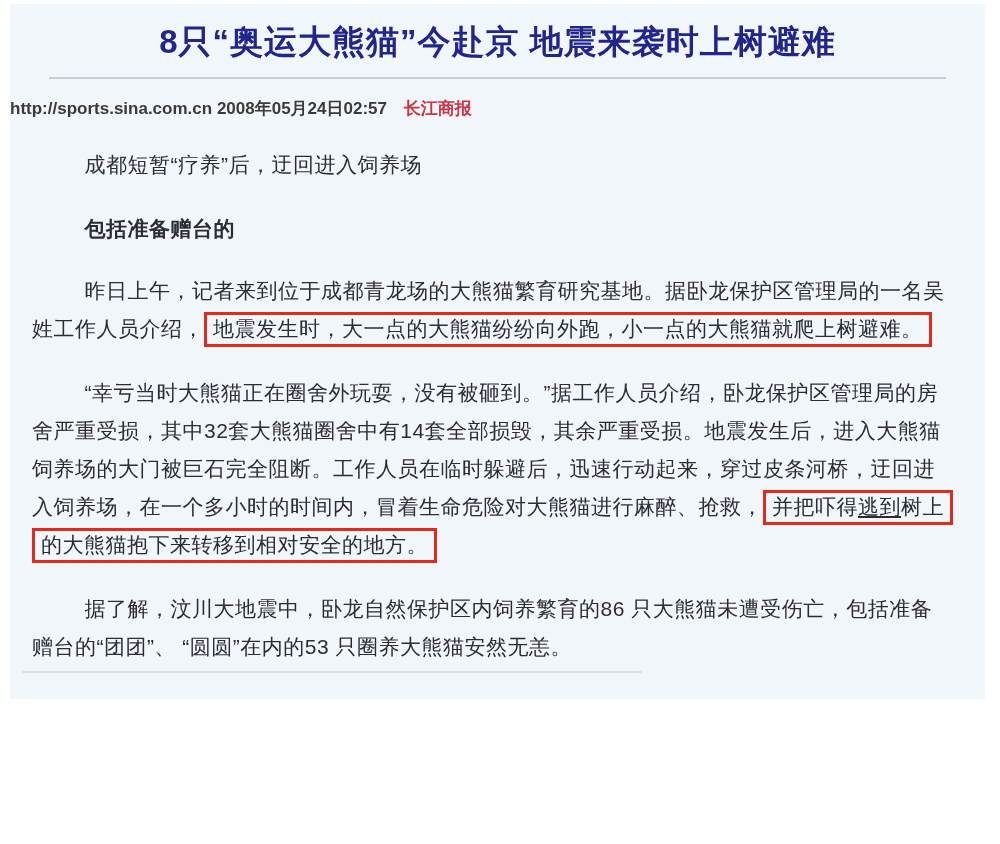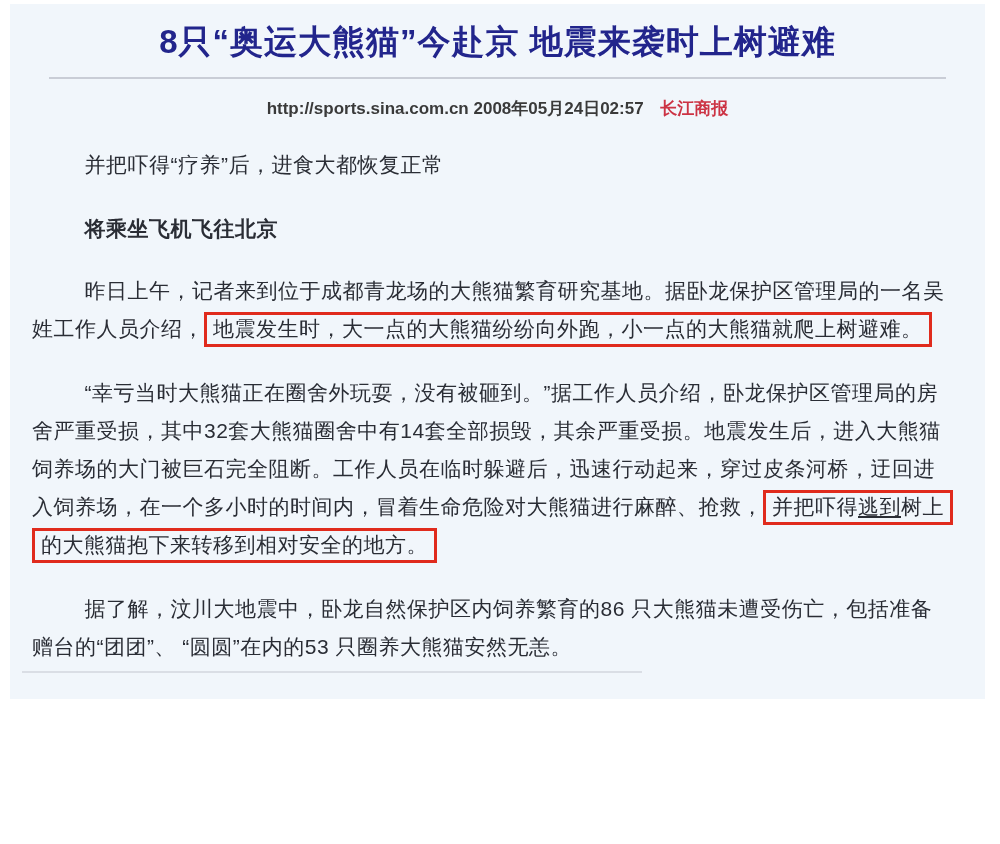--- a/index.html
+++ b/index.html
@@ -26,21 +26,21 @@
     text-align:center;
     font-size:33px;font-weight:bold;
     color:var(--title-color);
     letter-spacing:1px;
   }
   .title-divider{
     width:92%;height:2px;margin:12px auto 0;
     background:#c9cdd6;border:none;
   }
   .source-line{
-    margin-top:18px;text-align:center;
+    margin-top:18px;
     font-size:17px;font-weight:700;color:#3a3a3a;
   }
   .source-name{color:var(--source-name-color);margin-left:12px;}
   .article-body{
     padding:26px 35px 0 22px;
     font-size:21px;line-height:38px;letter-spacing:0.5px;
     color:var(--body-text);
   }
   .para{margin:0 0 26px;text-indent:2.5em;}
   .para.heading{font-weight:bold;margin:14px 0 24px;}
@@ -68,20 +68,20 @@
 <div class="page">
   <h1 class="article-title">8只“奥运大熊猫”今赴京 地震来袭时上树避难</h1>
   <div class="title-divider"></div>
   <div class="source-line">
     <span>http://sports.sina.com.cn</span>
     <span> </span>
     <span>2008年05月24日02:57</span>
     <span class="source-name">长江商报</span>
   </div>
   <div class="article-body">
-      <p class="para"><span>并把吓得“疗养”后，进食大都恢复正常</span></p>
-      <p class="para heading"><span>将乘坐飞机飞往北京</span></p>
+      <p class="para"><span>成都短暂“疗养”后，迂回进入饲养场</span></p>
+      <p class="para heading"><span>包括准备赠台的</span></p>
       <p class="para"><span>昨日上午，记者来到位于成都青龙场的大熊猫繁育研究基地。据卧龙保护区管理局的一名吴姓工作人员介绍，</span><span class="redbox"><span>地震发生时，大一点的大熊猫纷纷向外跑，小一点的大熊猫就爬上树避难。</span></span></p>
       <p class="para"><span>“幸亏当时大熊猫正在圈舍外玩耍，没有被砸到。”据工作人员介绍，卧龙保护区管理局的房舍严重受损，其中32套大熊猫圈舍中有14套全部损毁，其余严重受损。地震发生后，进入大熊猫饲养场的大门被巨石完全阻断。工作人员在临时躲避后，迅速行动起来，穿过皮条河桥，迂回进入饲养场，在一个多小时的时间内，冒着生命危险对大熊猫进行麻醉、抢救，</span><span class="redbox"><span>并把吓得</span><span class="u">逃到</span><span>树上的大熊猫抱下来转移到相对安全的地方。</span></span></p>
       <p class="para"><span>据了解，汶川大地震中，卧龙自然保护区内饲养繁育的86 只大熊猫未遭受伤亡，包括准备赠台的“团团”、 “圆圆”在内的53 只圈养大熊猫安然无恙。</span></p>
     </div>
   <div class="bottom-divider"></div>
 </div>
 
 </body></html>

